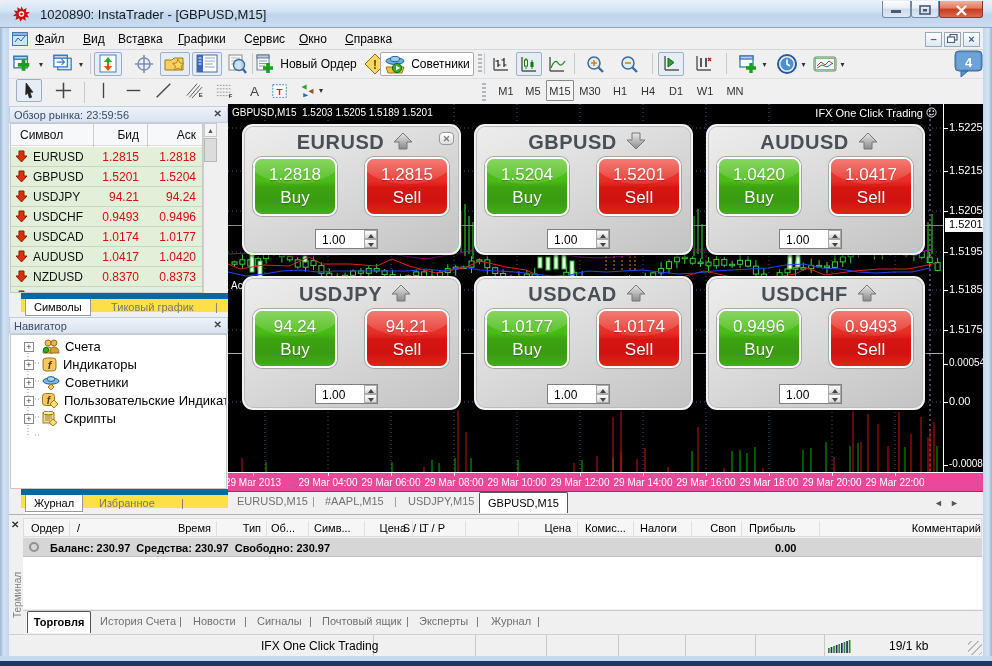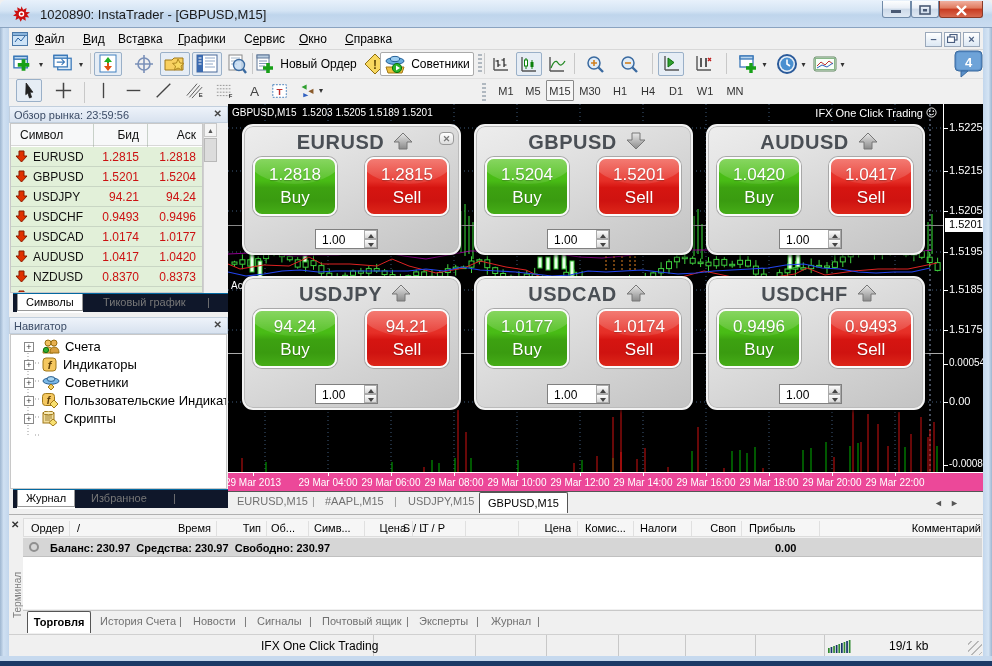--- a/index.html
+++ b/index.html
@@ -50,21 +50,21 @@
 .mwbody{position:absolute;left:0;top:23px;width:100%;bottom:0;overflow:hidden}
 .mwrow{position:relative;width:100%;height:20px;background:#e2f0d9;border-bottom:1px solid #c9d6c4}
 .mwarr{position:absolute;left:4px;top:3px}
 .mwsym{position:absolute;left:22px;top:3px;font-size:12px;color:#111}
 .mwbid{position:absolute;right:63px;top:3px;font-size:12px;color:#cc1111}
 .mwask{position:absolute;right:6px;top:3px;font-size:12px;color:#cc1111}
 .mwcol{position:absolute;top:0;bottom:0;width:1px;background:rgba(130,150,130,.4)}
 .mwsb{position:absolute;left:194px;top:17px;width:14px;bottom:19px;background:#f0f0f0;border-left:1px solid #d0d0d0}
 .mwsb .up{position:absolute;top:0;left:0;right:0;height:14px;background:#f4f4f4;border:1px solid #c8c8c8;font-size:7px;color:#555;text-align:center;line-height:13px}
 .mwsb .th{position:absolute;top:15px;left:0;right:0;height:24px;background:#dcdcdc;border:1px solid #b8b8b8}
-.ptabs{position:absolute;left:4px;bottom:0;right:0;height:19px;background:#0f172a;border-top:1px solid #0369a1}
+.ptabs{position:absolute;left:12px;bottom:0;right:0;height:19px;background:#fde047;border-top:6px solid #0369a1}
 .ptab{position:absolute;top:0;font-size:11px;padding:2px 8px;color:#777}
 .ptab.active{background:#fff;border:1px solid #999;border-top:none;color:#000;font-weight:normal;box-shadow:0 2px 0 #fff}
 .navbody{position:absolute;left:1px;top:17px;right:1px;bottom:19px;background:#fff;border:1px solid #c8c8c8;padding-top:3px}
 .titem{position:relative;height:18px;padding-left:16px;white-space:nowrap;overflow:hidden}
 .titem .texp{position:absolute;left:13px;top:4px;width:10px;height:10px;border:1px solid #888;background:#fff;font-size:9px;line-height:8px;text-align:center;color:#333}
 .titem .ticon{display:inline-block;vertical-align:top;margin-left:15px;margin-top:1px}
 .titem .ttxt{font-size:13px;color:#000;margin-left:5px;vertical-align:top;display:inline-block;margin-top:1px}
 
 
 #chart{position:absolute;left:228px;top:104px;width:755px;height:387px;background:#000;overflow:hidden}

